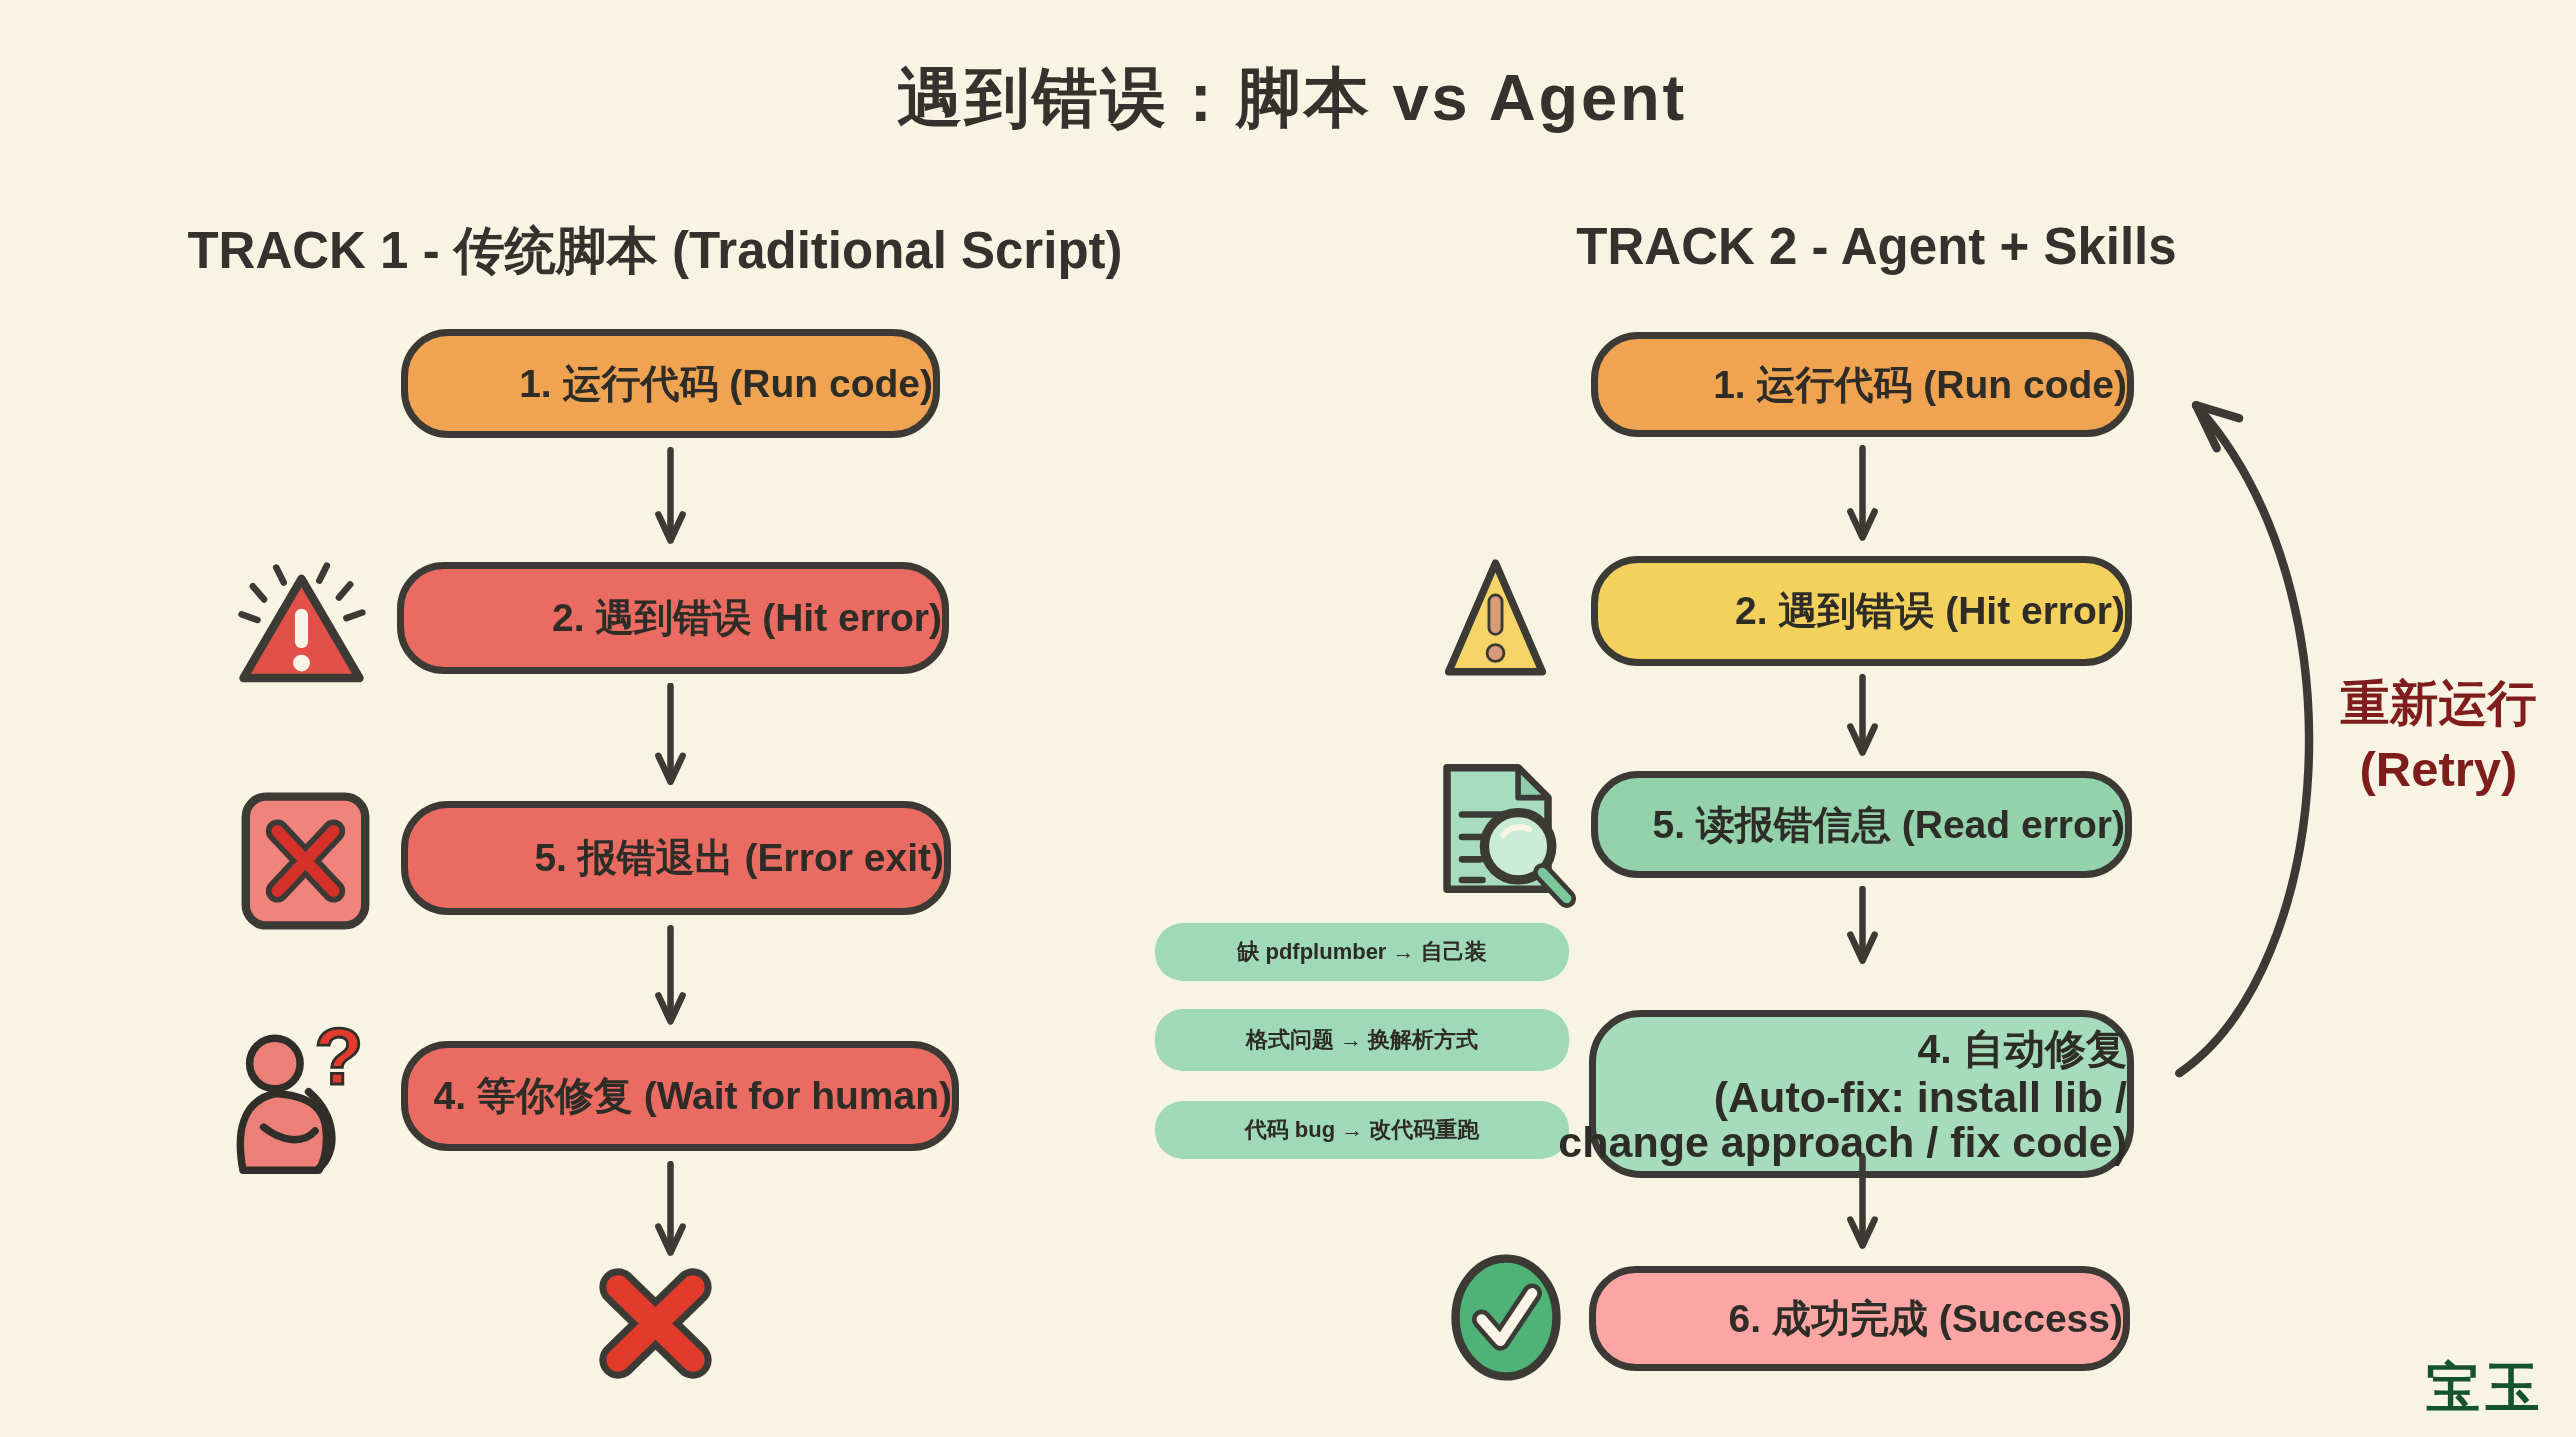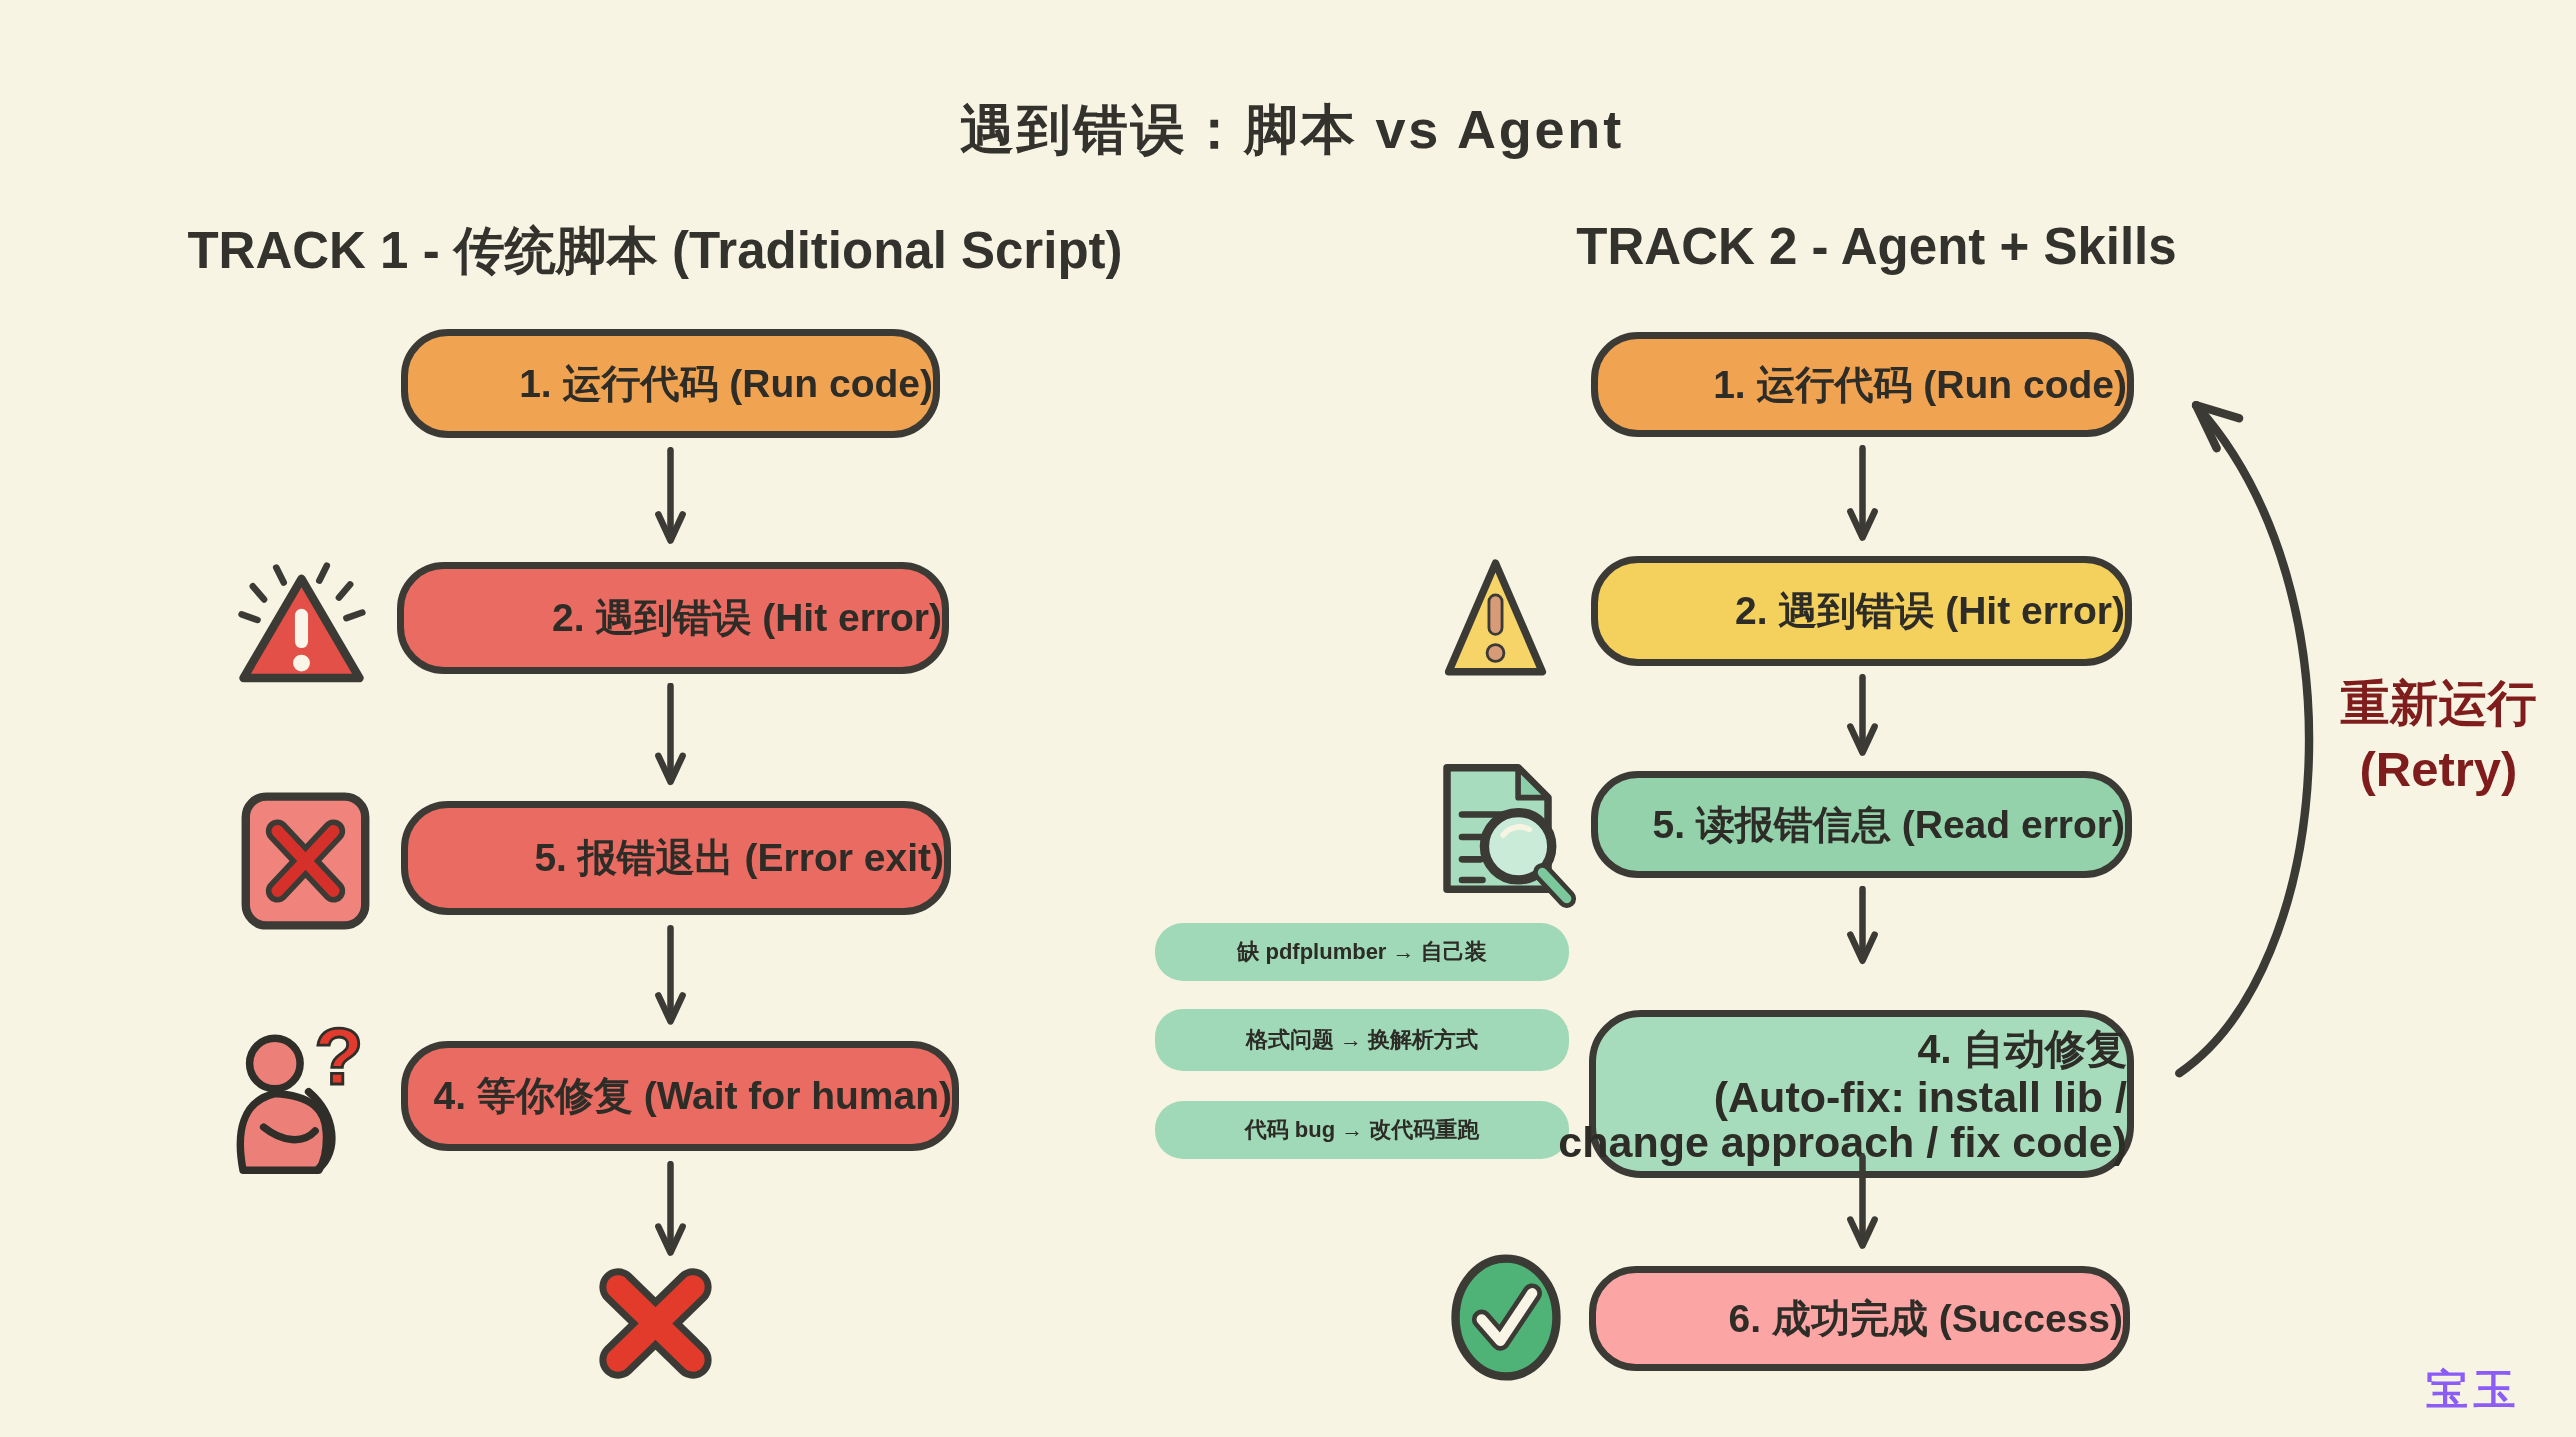--- a/index.html
+++ b/index.html
@@ -7,21 +7,21 @@
     width:2576px;height:1438px;
     background:#F8F4E3;
     font-family:"Liberation Sans","DejaVu Sans",sans-serif;
     color:#34332E;
     position:relative;
     overflow:hidden;
   }
   .abs{position:absolute;}
   .title{
     left:8px;right:0;top:54px;text-align:center;
-    font-size:54px;font-weight:700;letter-spacing:2.8px;color:#33322D;margin-top:40px;
+    font-size:65px;font-weight:700;letter-spacing:2.8px;color:#33322D;
   }
   .heading{
     top:217px;text-align:center;font-size:51px;font-weight:700;color:#33322D;
     white-space:nowrap;
   }
   .h1{left:154px;width:1002px;}
   .h2{left:1516px;width:721px;}
   .box{
     box-sizing:border-box;
     border:7.5px solid #3B3A35;
@@ -54,22 +54,22 @@
     font-size:22px;font-weight:600;color:#2C2B26;white-space:nowrap;
   }
   .c1{top:923px;height:58px;}
   .c2{top:1009px;height:62px;}
   .c3{top:1101px;height:58px;}
   .retry{
     left:2303px;top:670px;width:271px;text-align:center;
     font-size:49px;font-weight:700;line-height:66px;color:#7f1d1d;white-space:nowrap;
   }
   .wm{
-    left:2426px;top:1352px;font-size:42px;font-weight:700;
-    color:#8b5cf6;letter-spacing:5.6px;margin-top:10px;
+    left:2426px;top:1352px;font-size:54px;font-weight:700;
+    color:#14532d;letter-spacing:5.6px;
   }
   svg{display:block;}
 </style>
 </head>
 <body>
 
 <div class="abs title">遇到错误：脚本 vs Agent</div>
 
 <div class="abs heading h1">TRACK 1 - 传统脚本 (Traditional Script)</div>
 <div class="abs heading h2">TRACK 2 - Agent + Skills</div>

